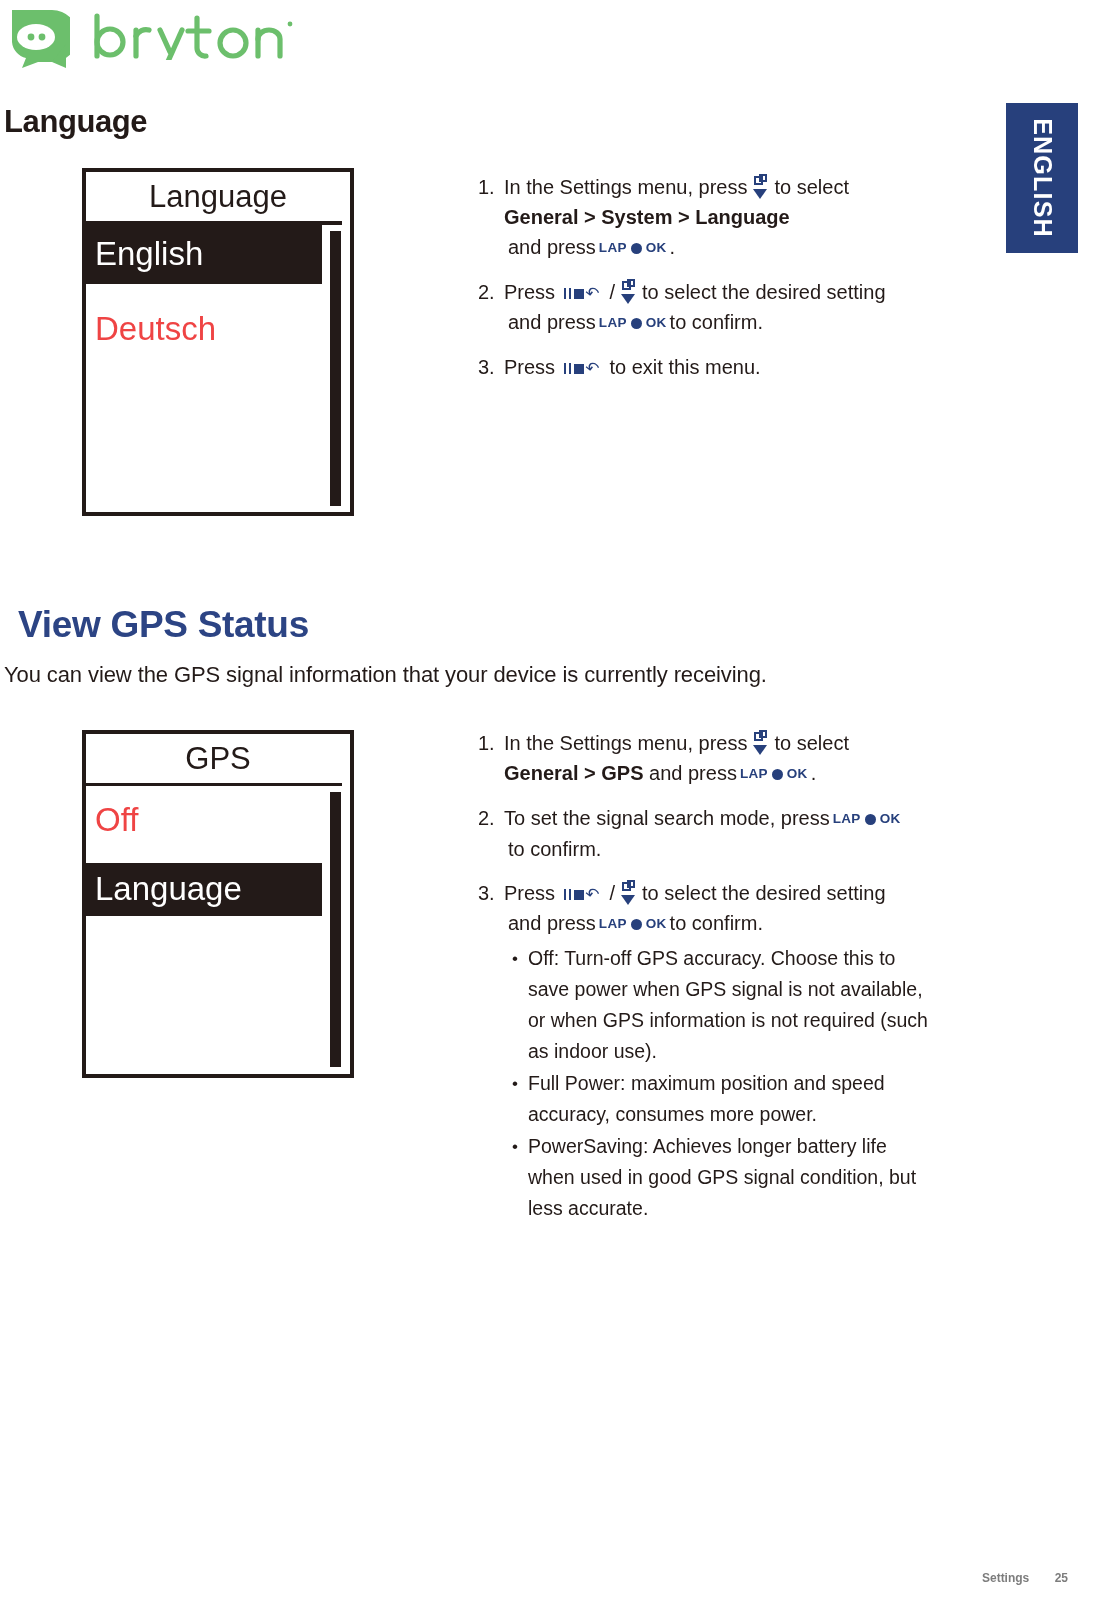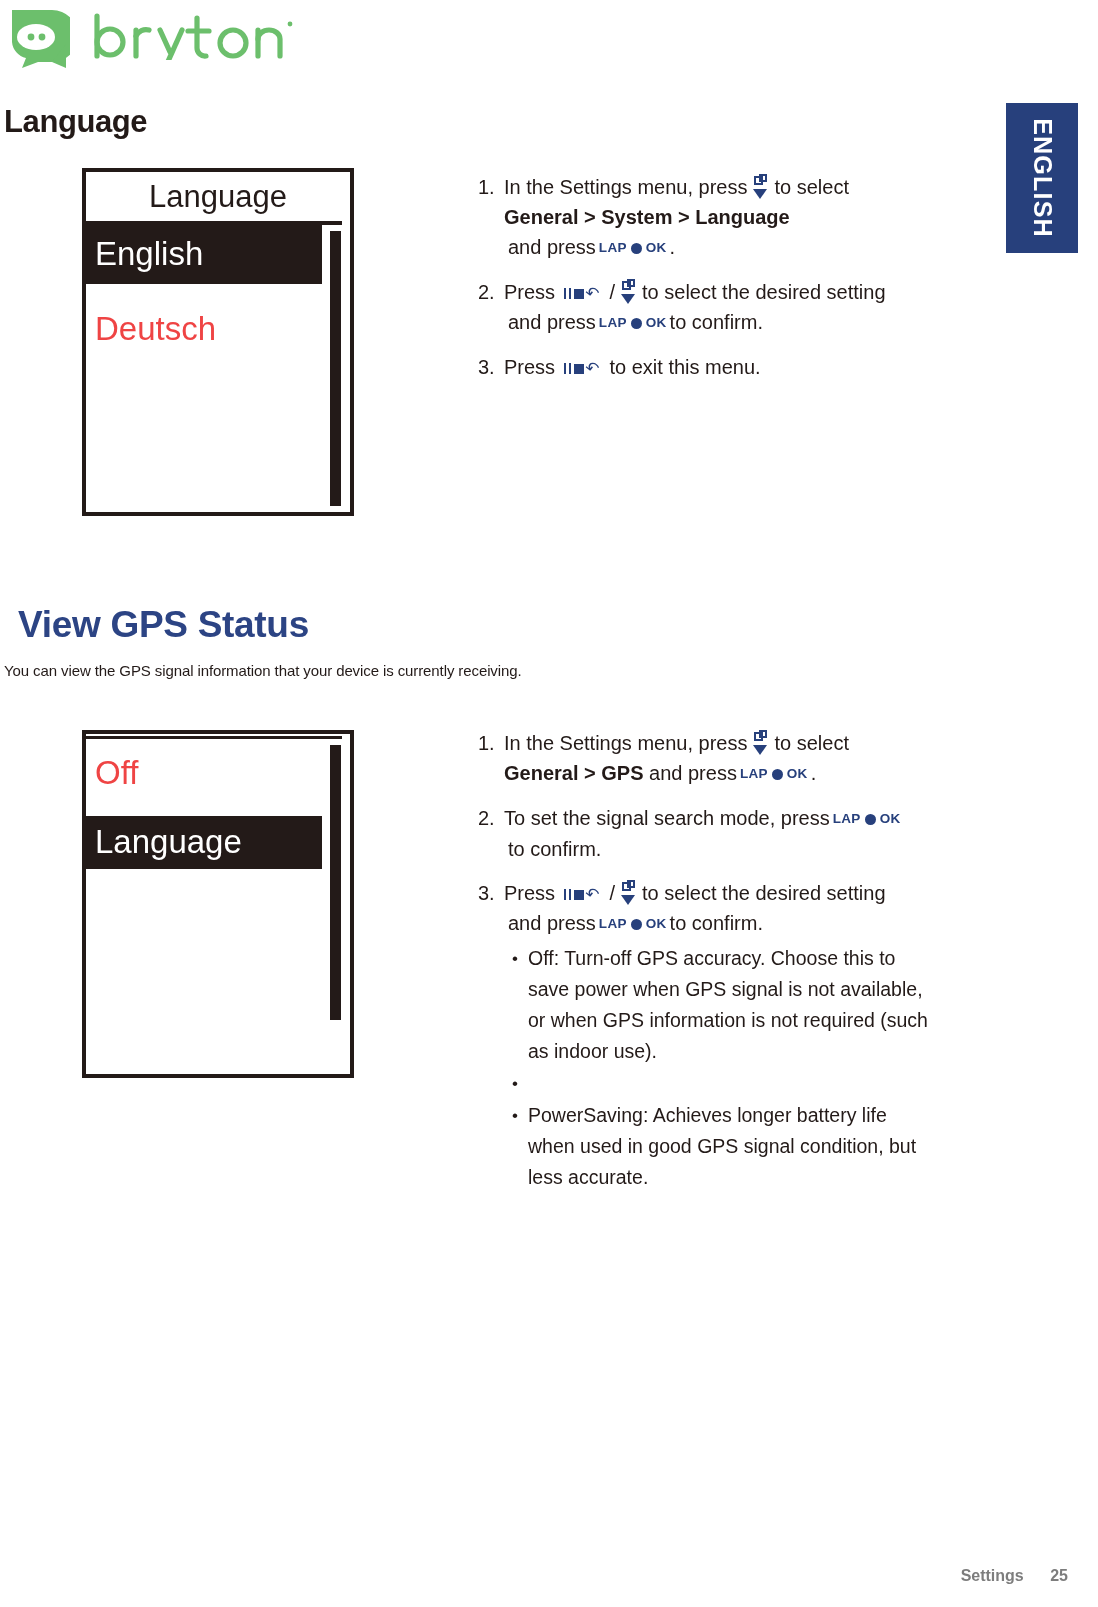--- a/index.html
+++ b/index.html
@@ -58,21 +58,21 @@
   }
   .h-blue {
     position: absolute;
     font-size: 37px;
     font-weight: bold;
     color: #2c4484;
     letter-spacing: -0.3px;
   }
   .intro-line {
     position: absolute;
-    font-size: 15px;
+    font-size: 22px;
     color: #231a18;
     letter-spacing: -0.1px;
   }
 
   
   .device {
     position: absolute;
     width: 272px;
     height: 348px;
     border: 4px solid #231a18;
@@ -227,21 +227,21 @@
     font-size: 17px;
     line-height: 11px;
     transform: scaleX(-1);
   }
 
   
   .footer {
     position: absolute;
     right: 30px;
     bottom: 22px;
-    font-size: 16px;
+    font-size: 12px;
     font-weight: bold;
     color: #7d7d7d;
   }
   .footer .pg { margin-left: 22px; }
 </style>
 </head>
 <body>
 
 <div class="logo-wrap">
   <span class="logo-mark">
@@ -333,20 +333,21 @@
           <i class="stop"></i>
           <i class="undo">↷</i>
         </span> to exit this menu.</span>
   </div>
 </div>
 
 <div class="h-blue" style="left:18px; top:604px;">View GPS Status</div>
 <div class="intro-line" style="left:4px; top:662px;">You can view the GPS signal information that your device is currently receiving.</div>
 
 <div class="device gps-dev" style="left:82px; top:730px;">
+  <div class="scr-title">GPS</div>
   <div class="scr-rule" style="height:3px;"></div>
   <div class="scr-body">
     <div class="scrollbar"></div>
     <div class="gap"></div>
     <div class="row">Off</div>
     <div class="gap"></div>
     <div class="gap"></div>
     <div class="row sel">Language</div>
   </div>
 </div>
@@ -390,20 +391,21 @@
     </span>
   </div>
 
   <ul class="bullets" style="margin-left:24px;">
     <li>
       <span class="dot">•</span>
       <span class="btxt">Off: Turn-off GPS accuracy. Choose this to save power when GPS signal is not available, or when GPS information is not required (such as indoor use).</span>
     </li>
     <li>
       <span class="dot">•</span>
+      <span class="btxt">Full Power: maximum position and speed accuracy, consumes more power.</span>
     </li>
     <li>
       <span class="dot">•</span>
       <span class="btxt">PowerSaving: Achieves longer battery life when used in good GPS signal condition, but less accurate.</span>
     </li>
   </ul>
 </div>
 
 <div class="footer">
   <span>Settings</span>

